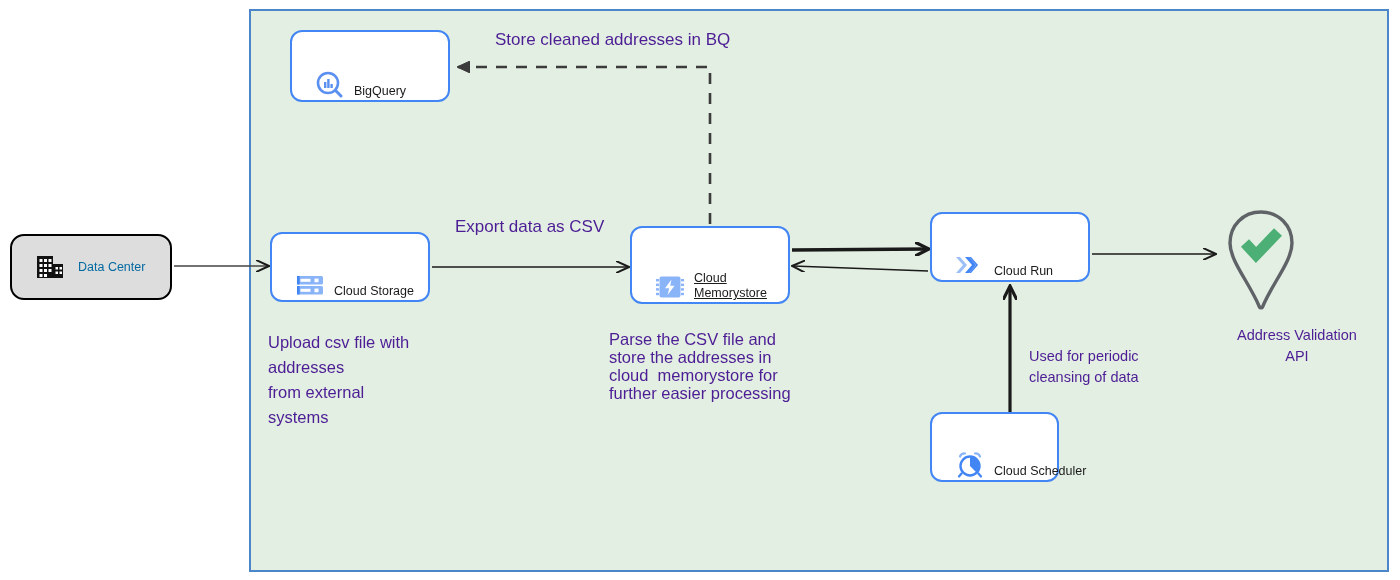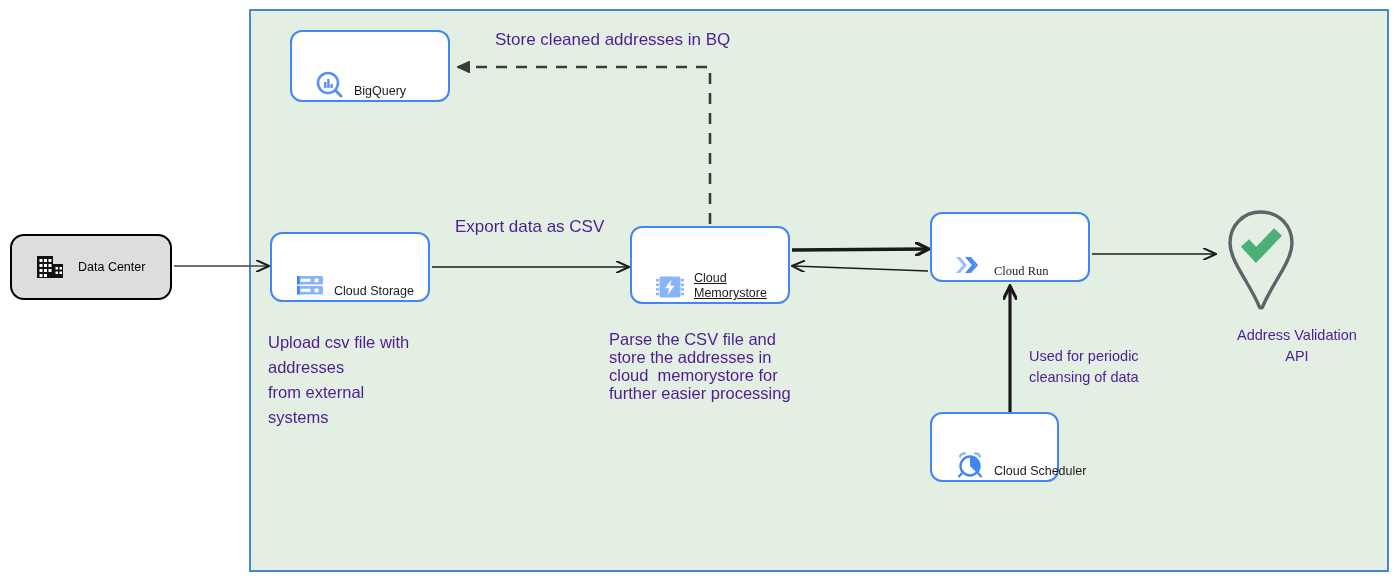--- a/index.html
+++ b/index.html
@@ -59,21 +59,21 @@
     height: 66px;
     box-sizing: border-box;
     background: #dddddd;
     border: 2px solid #000000;
     border-radius: 14px;
     display: flex;
     align-items: center;
   }
   #node-data-center .node-label {
     font-size: 12.5px;
-    color: #000000;
+    color: #0369a1;
     padding-left: 4px;
   }
   
   #node-bigquery      { left: 290px;  top: 30px;  width: 160px; height: 72px; }
   #node-cloud-storage { left: 270px;  top: 232px; width: 160px; height: 70px; }
   #node-memorystore   { left: 630px;  top: 226px; width: 160px; height: 78px; }
   #node-cloud-run     { left: 930px;  top: 212px; width: 160px; height: 70px; }
   #node-scheduler     { left: 930px;  top: 412px; width: 129px; height: 70px; }
 
   #node-bigquery .icon-wrap      { width: 48px; padding-left: 14px; }
@@ -237,21 +237,21 @@
   </div>
 
   <div class="node" id="node-cloud-run">
     <span class="icon-wrap">
       <svg width="32" height="30" viewBox="0 0 32 30">
         <path d="M2,7 L9,15 L2,23 L6,23 L13,15 L6,7 Z" fill="#9cbff8"></path>
         <path d="M11,7 L18,15 L11,23 L15,23 L22,15 L15,7 Z" fill="#4285f4"></path>
         <path d="M15,7 L22,15 L15,23 L17,23 L24,15 L17,7 Z" fill="#4285f4"></path>
       </svg>
     </span>
-    <span class="node-label" style="white-space: pre; font-family: Liberation Serif, serif;">Cloud Run</span>
+    <span class="node-label" style="white-space: pre;">Cloud Run</span>
   </div>
 
   <div class="node" id="node-scheduler">
     <span class="icon-wrap">
       <svg width="30" height="30" viewBox="0 0 30 30">
         <path d="M5,6.5 A5,5 0 0 1 10,3.5" fill="none" stroke="#8ab4f8" stroke-width="2.2" stroke-linecap="round"></path>
         <path d="M25,6.5 A5,5 0 0 0 20,3.5" fill="none" stroke="#8ab4f8" stroke-width="2.2" stroke-linecap="round"></path>
         <line x1="6.5" y1="23.5" x2="4" y2="26.5" stroke="#4285f4" stroke-width="2.2" stroke-linecap="round"></line>
         <line x1="23.5" y1="23.5" x2="26" y2="26.5" stroke="#4285f4" stroke-width="2.2" stroke-linecap="round"></line>
         <circle cx="15" cy="16" r="9.5" fill="none" stroke="#4285f4" stroke-width="2.4"></circle>

